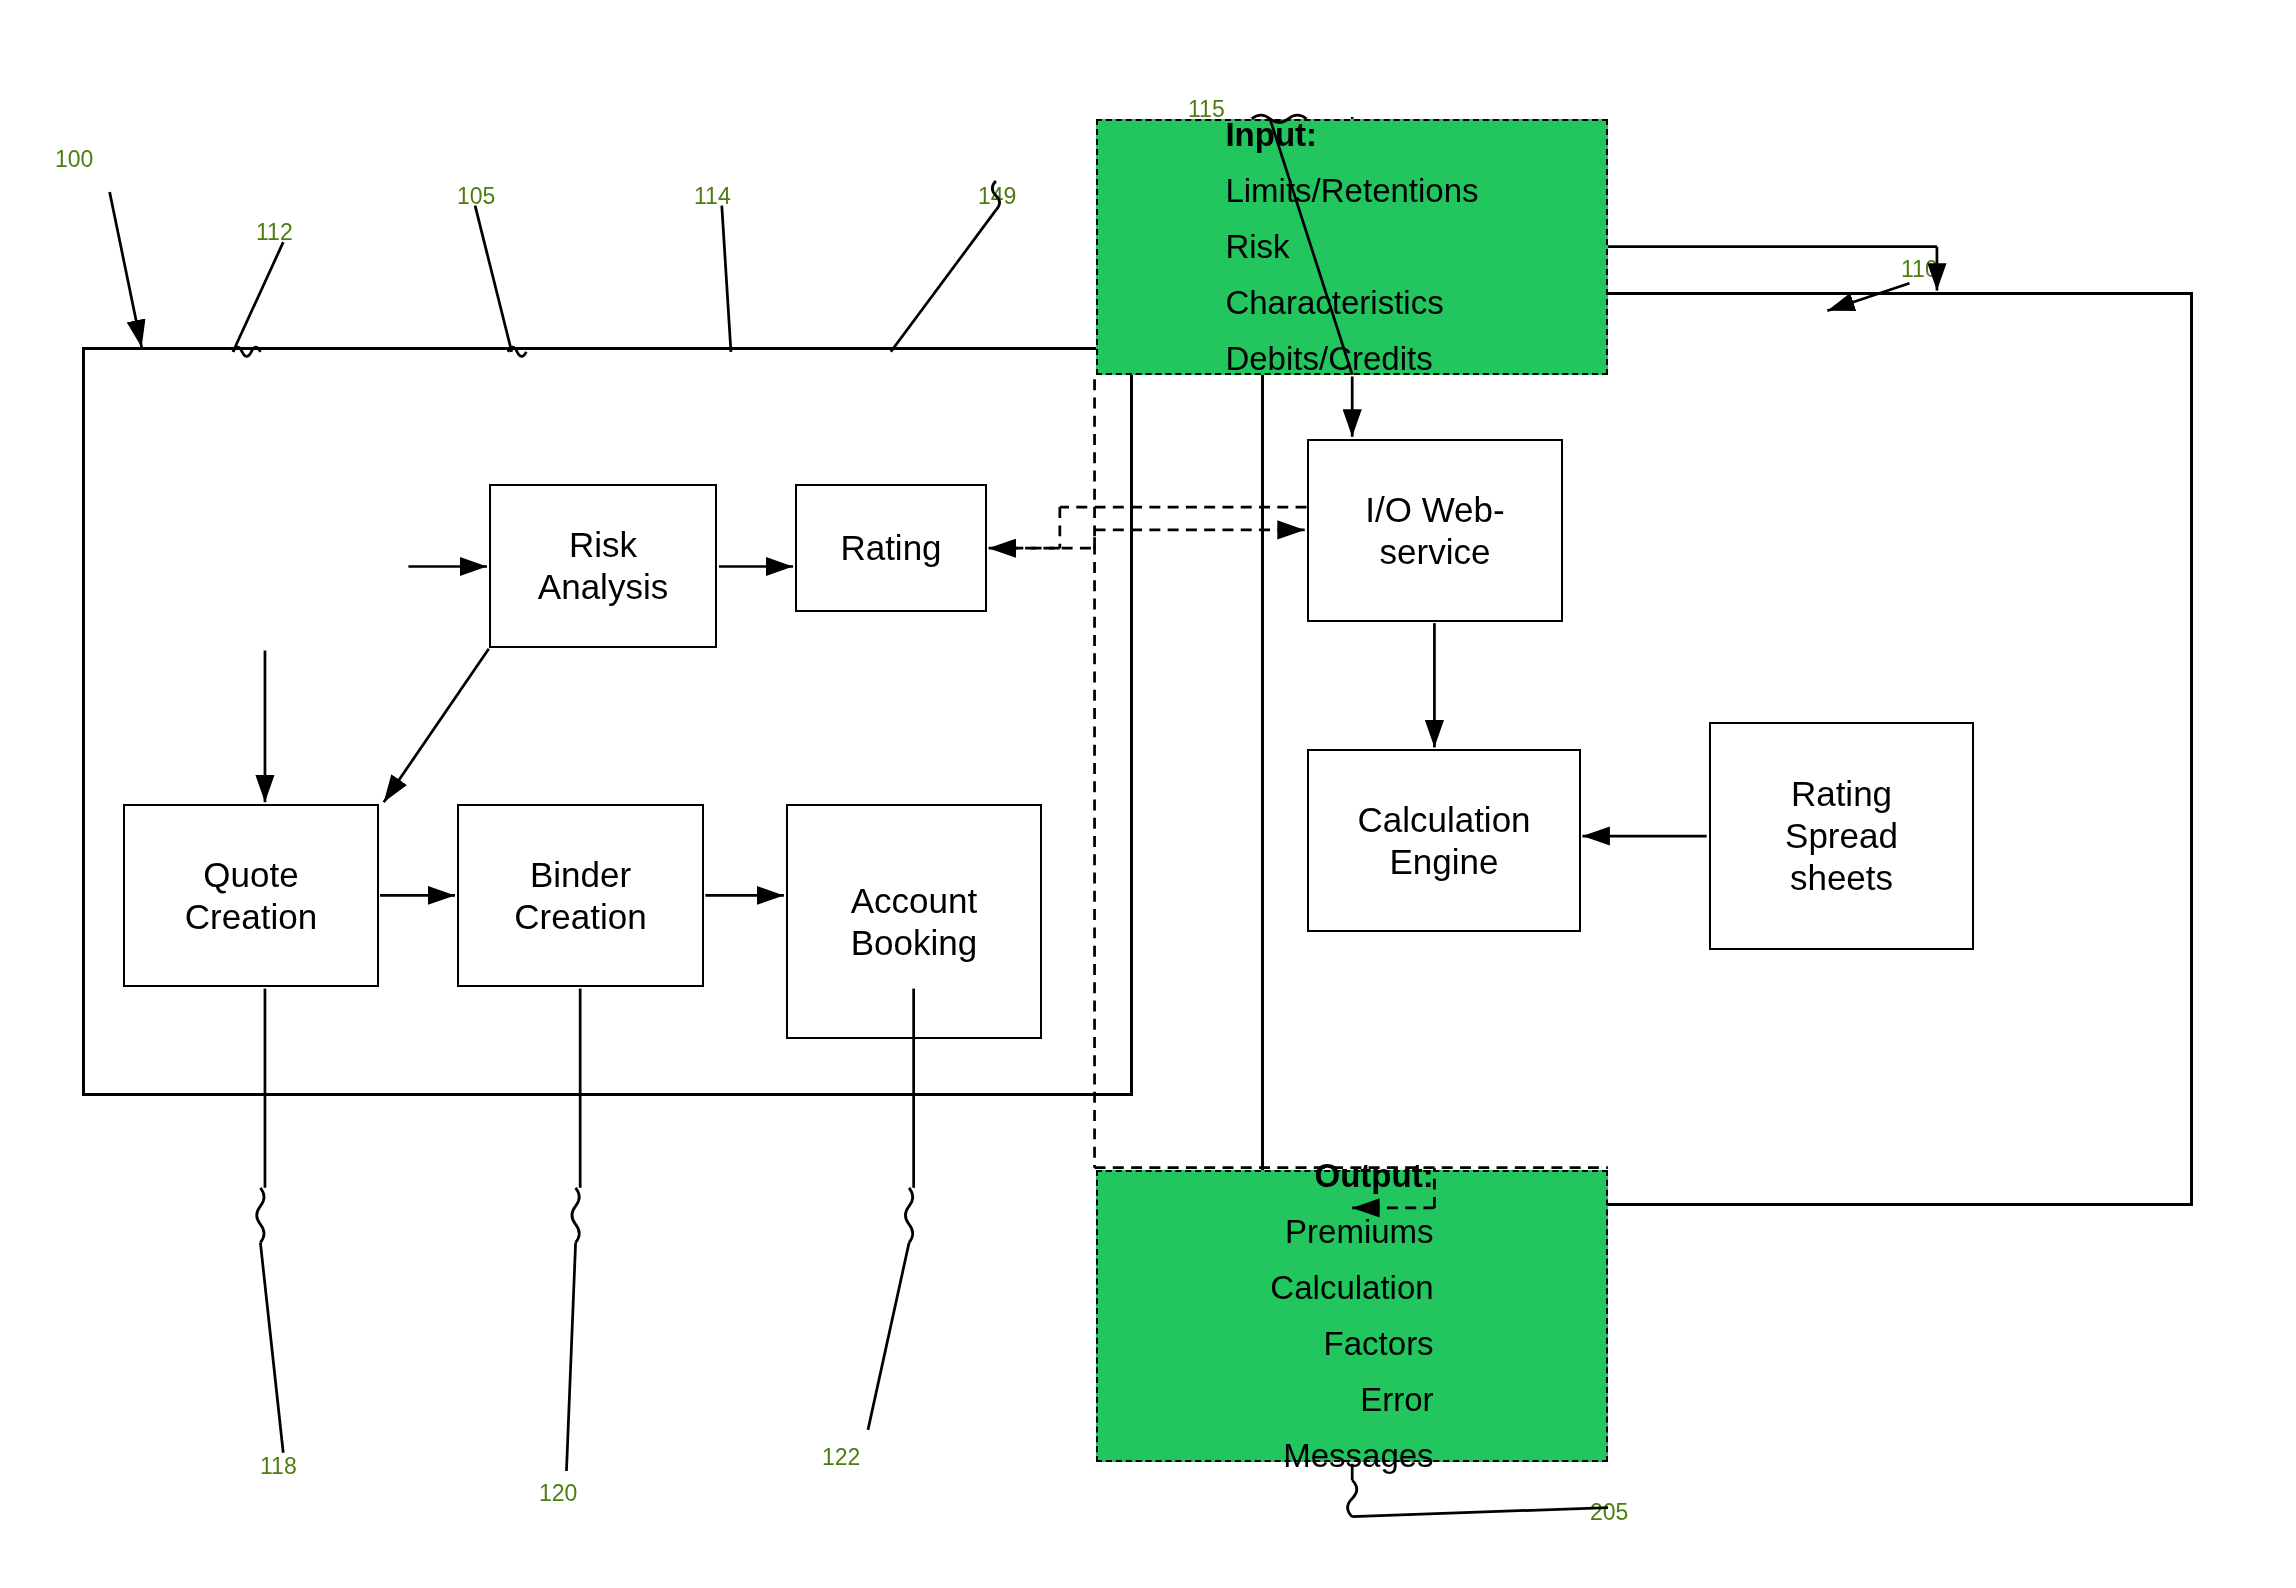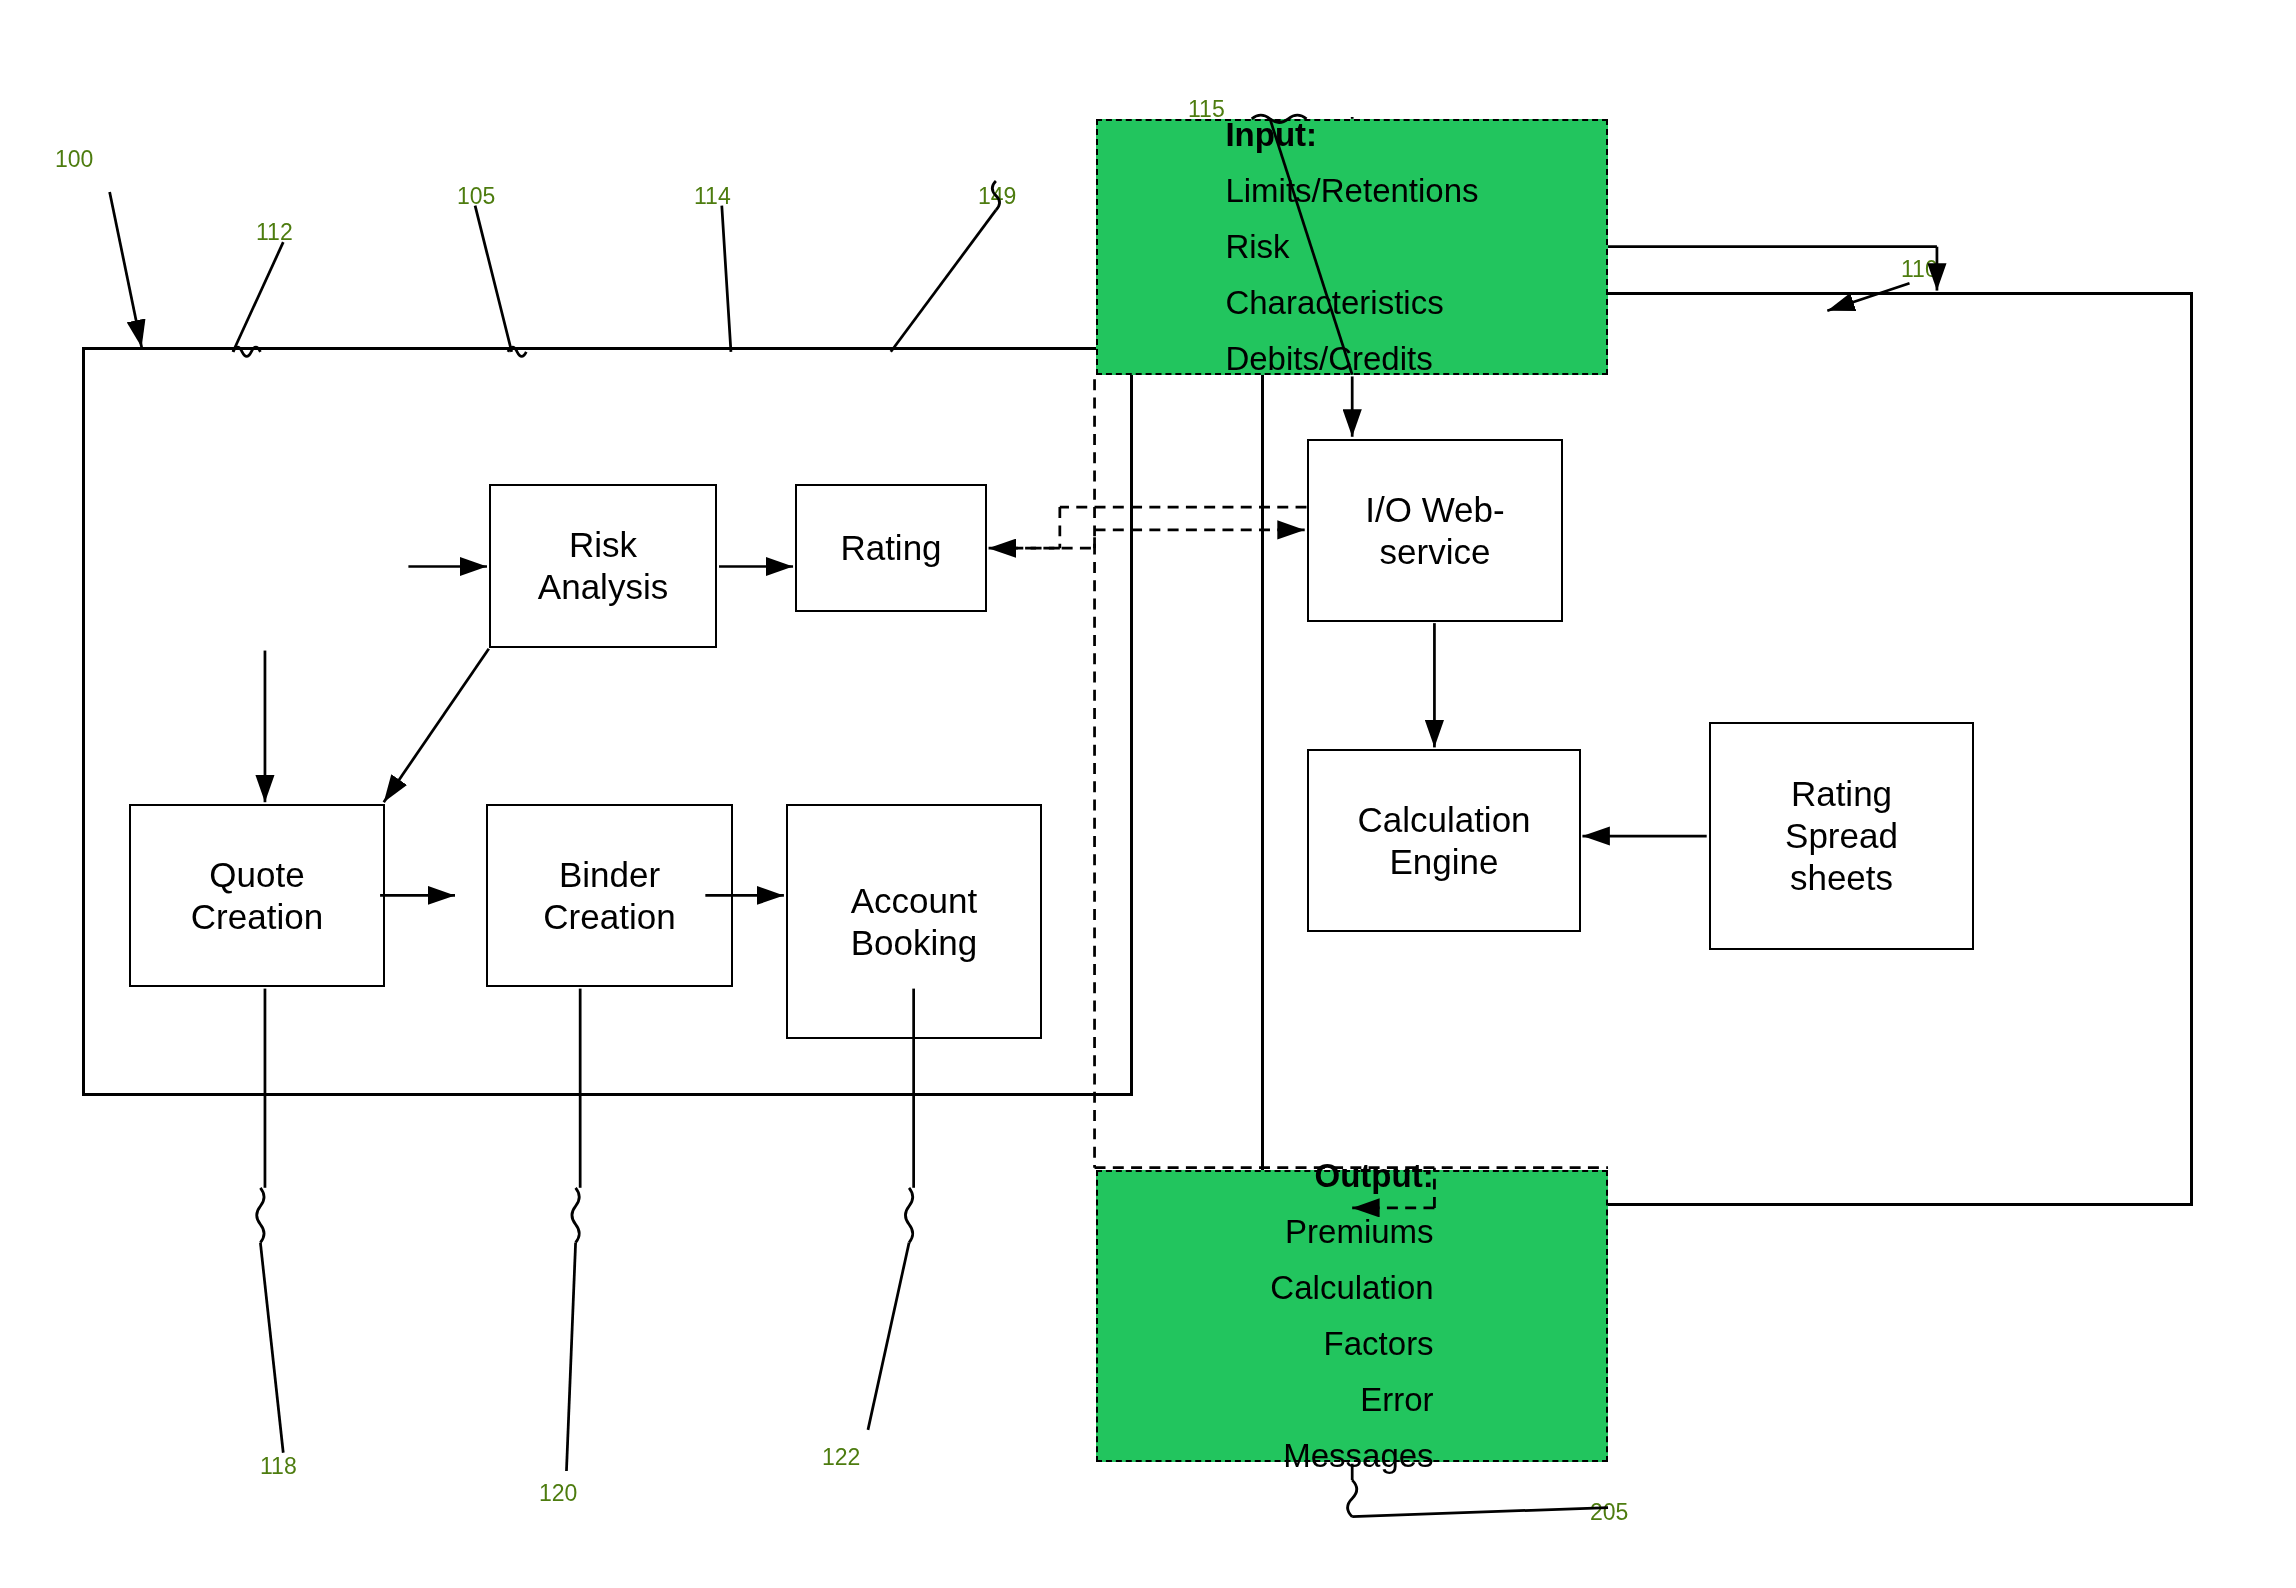--- a/index.html
+++ b/index.html
@@ -109,25 +109,25 @@
 
 
   <div class="box" style="left:489px; top:484px; width:228px; height:164px;">
     <span>Risk<br>Analysis</span>
   </div>
 
   <div class="box" style="left:795px; top:484px; width:192px; height:128px;">
     <span>Rating</span>
   </div>
 
-  <div class="box" style="left:123px; top:804px; width:256px; height:183px;margin-left:6px;">
+  <div class="box" style="left:123px; top:804px; width:256px; height:183px;">
     <span>Quote<br>Creation</span>
   </div>
 
-  <div class="box" style="left:457px; top:804px; width:247px; height:183px;margin-left:29px;">
+  <div class="box" style="left:457px; top:804px; width:247px; height:183px;">
     <span>Binder<br>Creation</span>
   </div>
 
   <div class="box" style="left:786px; top:804px; width:256px; height:235px;">
     <span>Account<br>Booking</span>
   </div>
 
   <div class="box" style="left:1307px; top:439px; width:256px; height:183px;justify-content:center;">
     <span>I/O Web-<br>service</span>
   </div>

